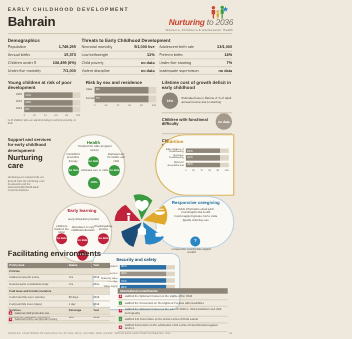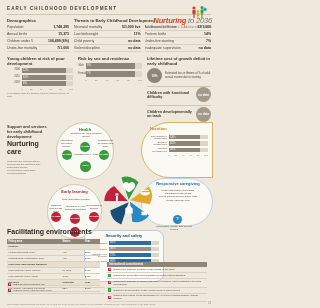--- a/index.html
+++ b/index.html
@@ -129,20 +129,21 @@
   .src { position:absolute; left:7px; bottom:3px; font-size:2.2px; color:#8a8275; letter-spacing:.1px; }
   .pg { position:absolute; right:7px; bottom:3px; font-size:2.6px; color:#8a8275; }
 </style>
 </head>
 <body>
 
 <div class="page">
 
   <div class="hdr">
     <div class="eyebrow">EARLY CHILDHOOD DEVELOPMENT</div>
+    <div class="country">Bahrain</div>
     <div class="cd-logo">
       <div class="cd-mark">
         <svg width="74" height="12" viewBox="0 0 74 12">
           <g transform="translate(50,0)">
             <circle cx="6" cy="2" r="1.6" fill="#c8452f"></circle>
             <path d="M4.4 4 h3.2 v4 h-1 v4 h-1.2 v-4 h-1z" fill="#c8452f"></path>
             <circle cx="14" cy="1.6" r="1.5" fill="#3a9a3f"></circle>
             <path d="M12.6 3.4 h2.8 v4 h-.9 v4.6 h-1.1 v-4.6 h-.8z" fill="#3a9a3f"></path>
             <circle cx="10" cy="5.5" r="1.2" fill="#e0a92b"></circle>
             <path d="M8.9 7 h2.2 v3.2 h-.7 v2.2 h-.9 v-2.2 h-.6z" fill="#e0a92b"></path>

